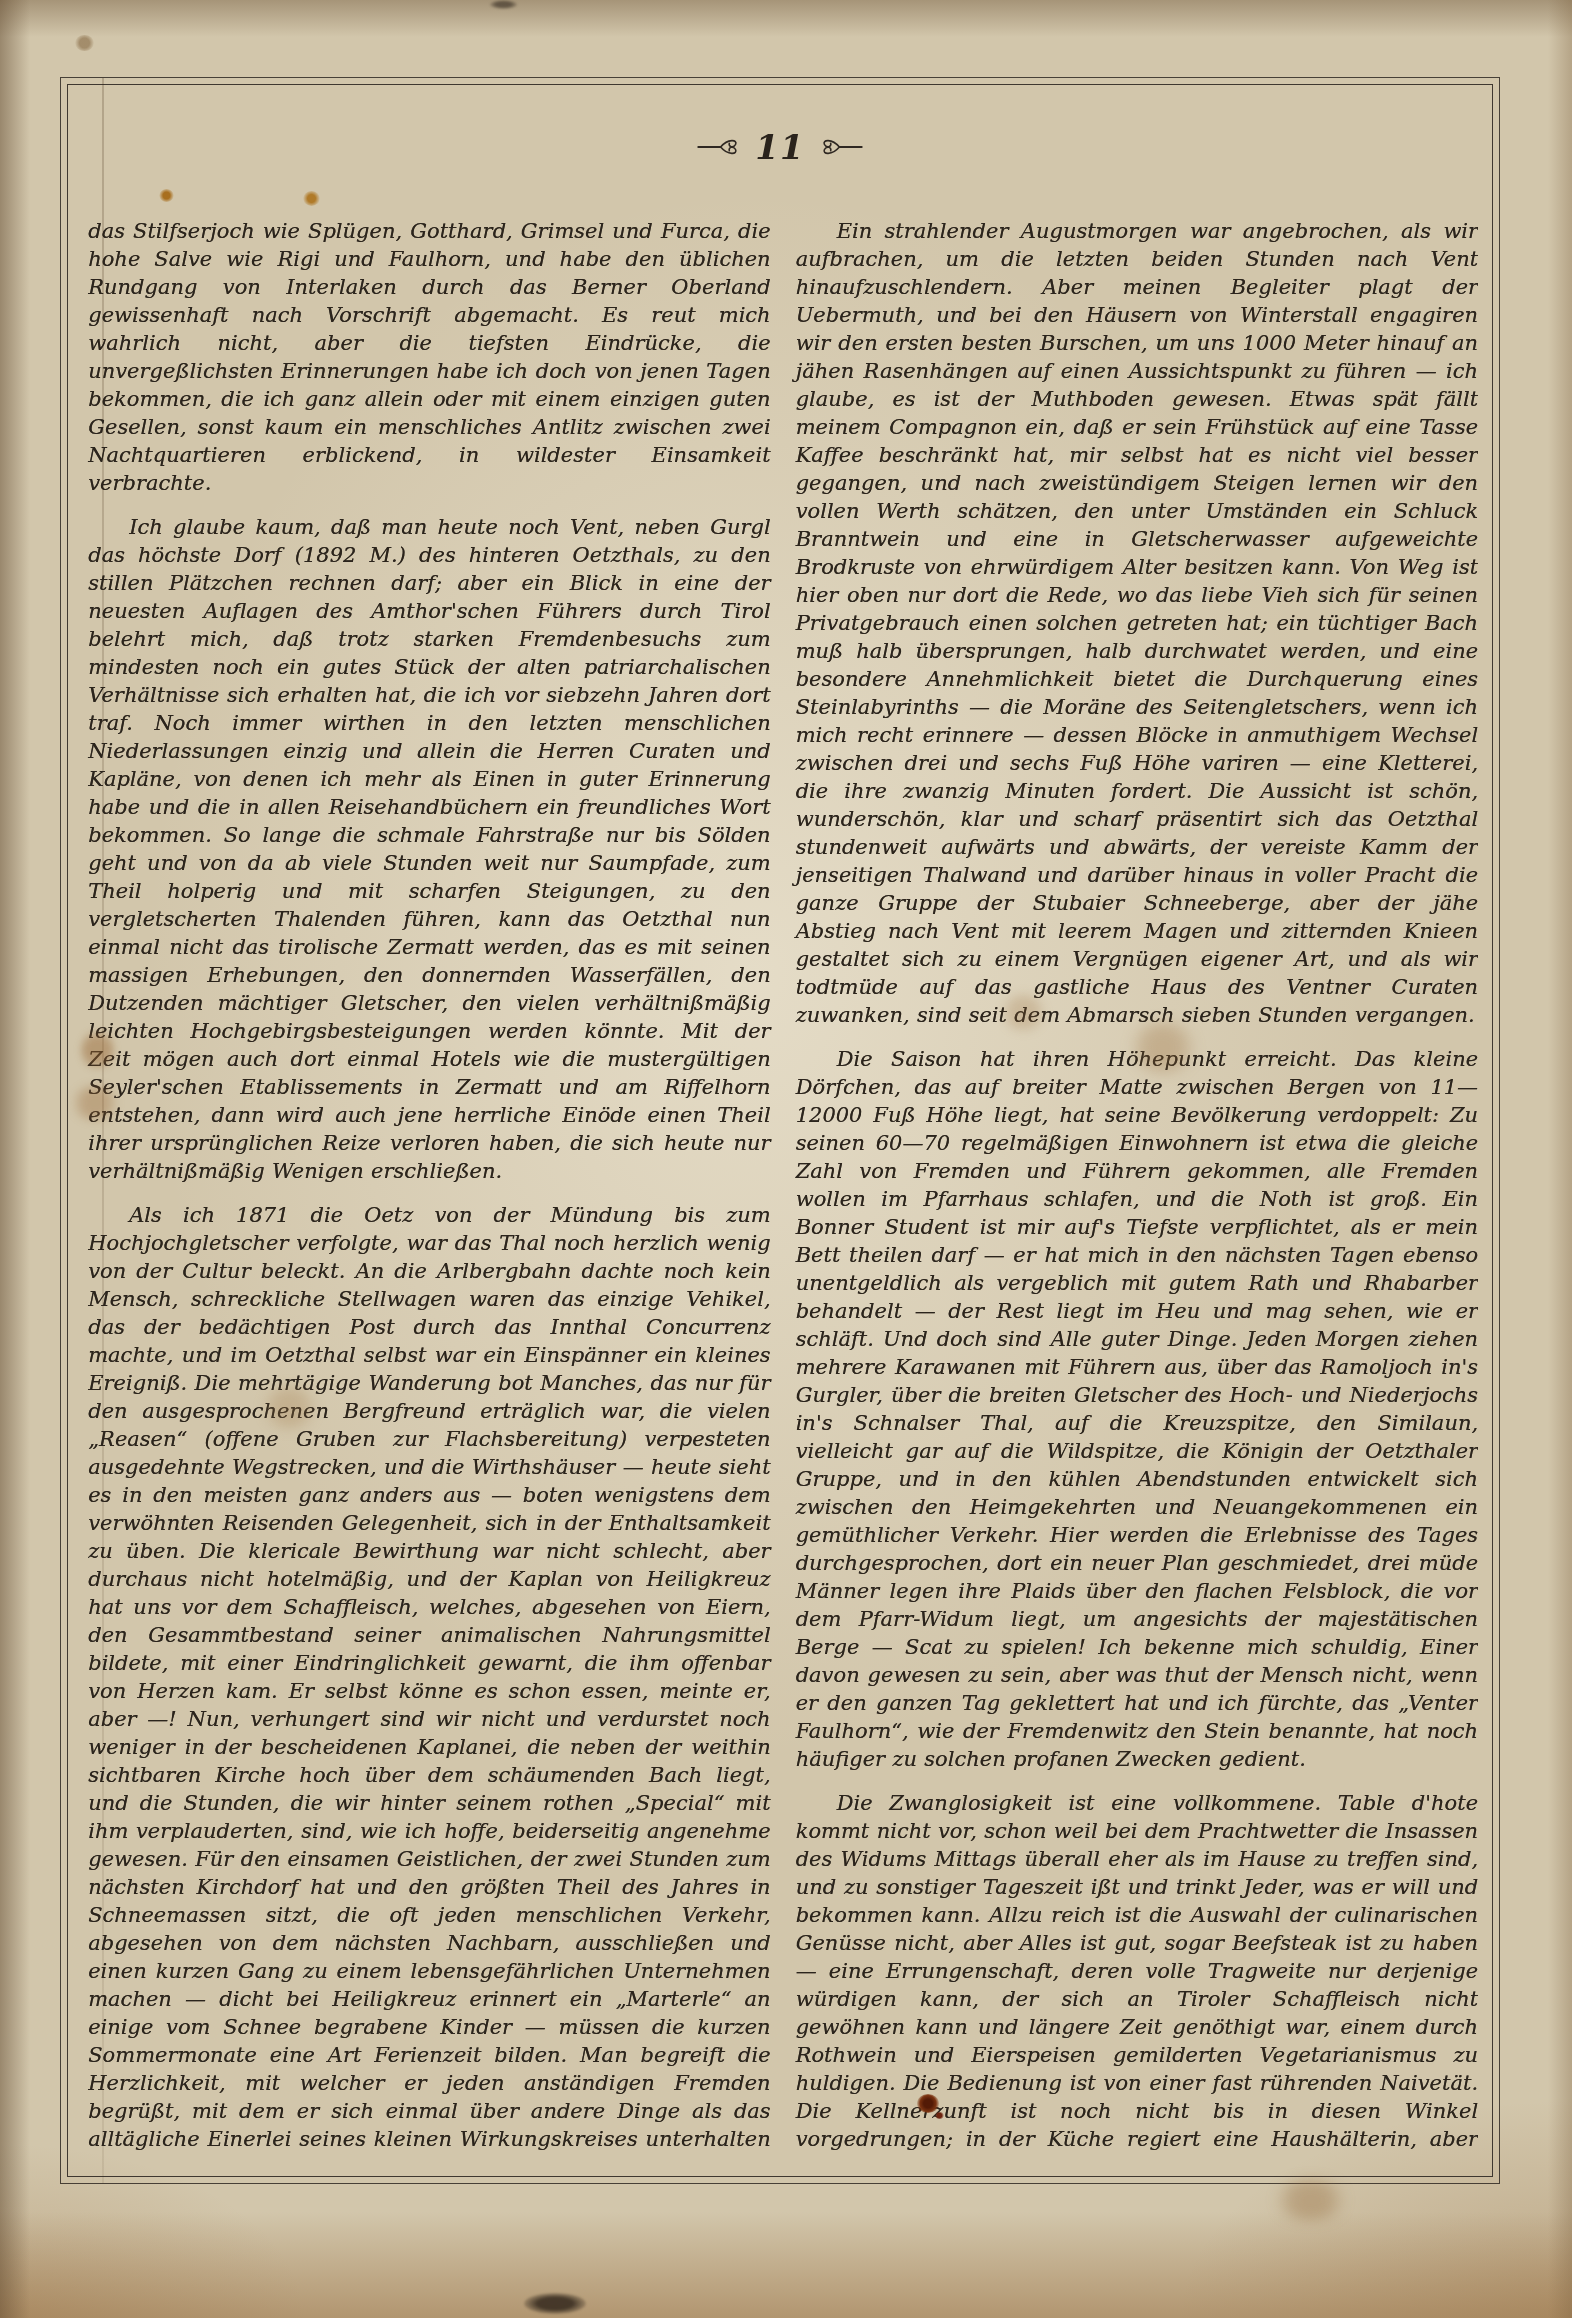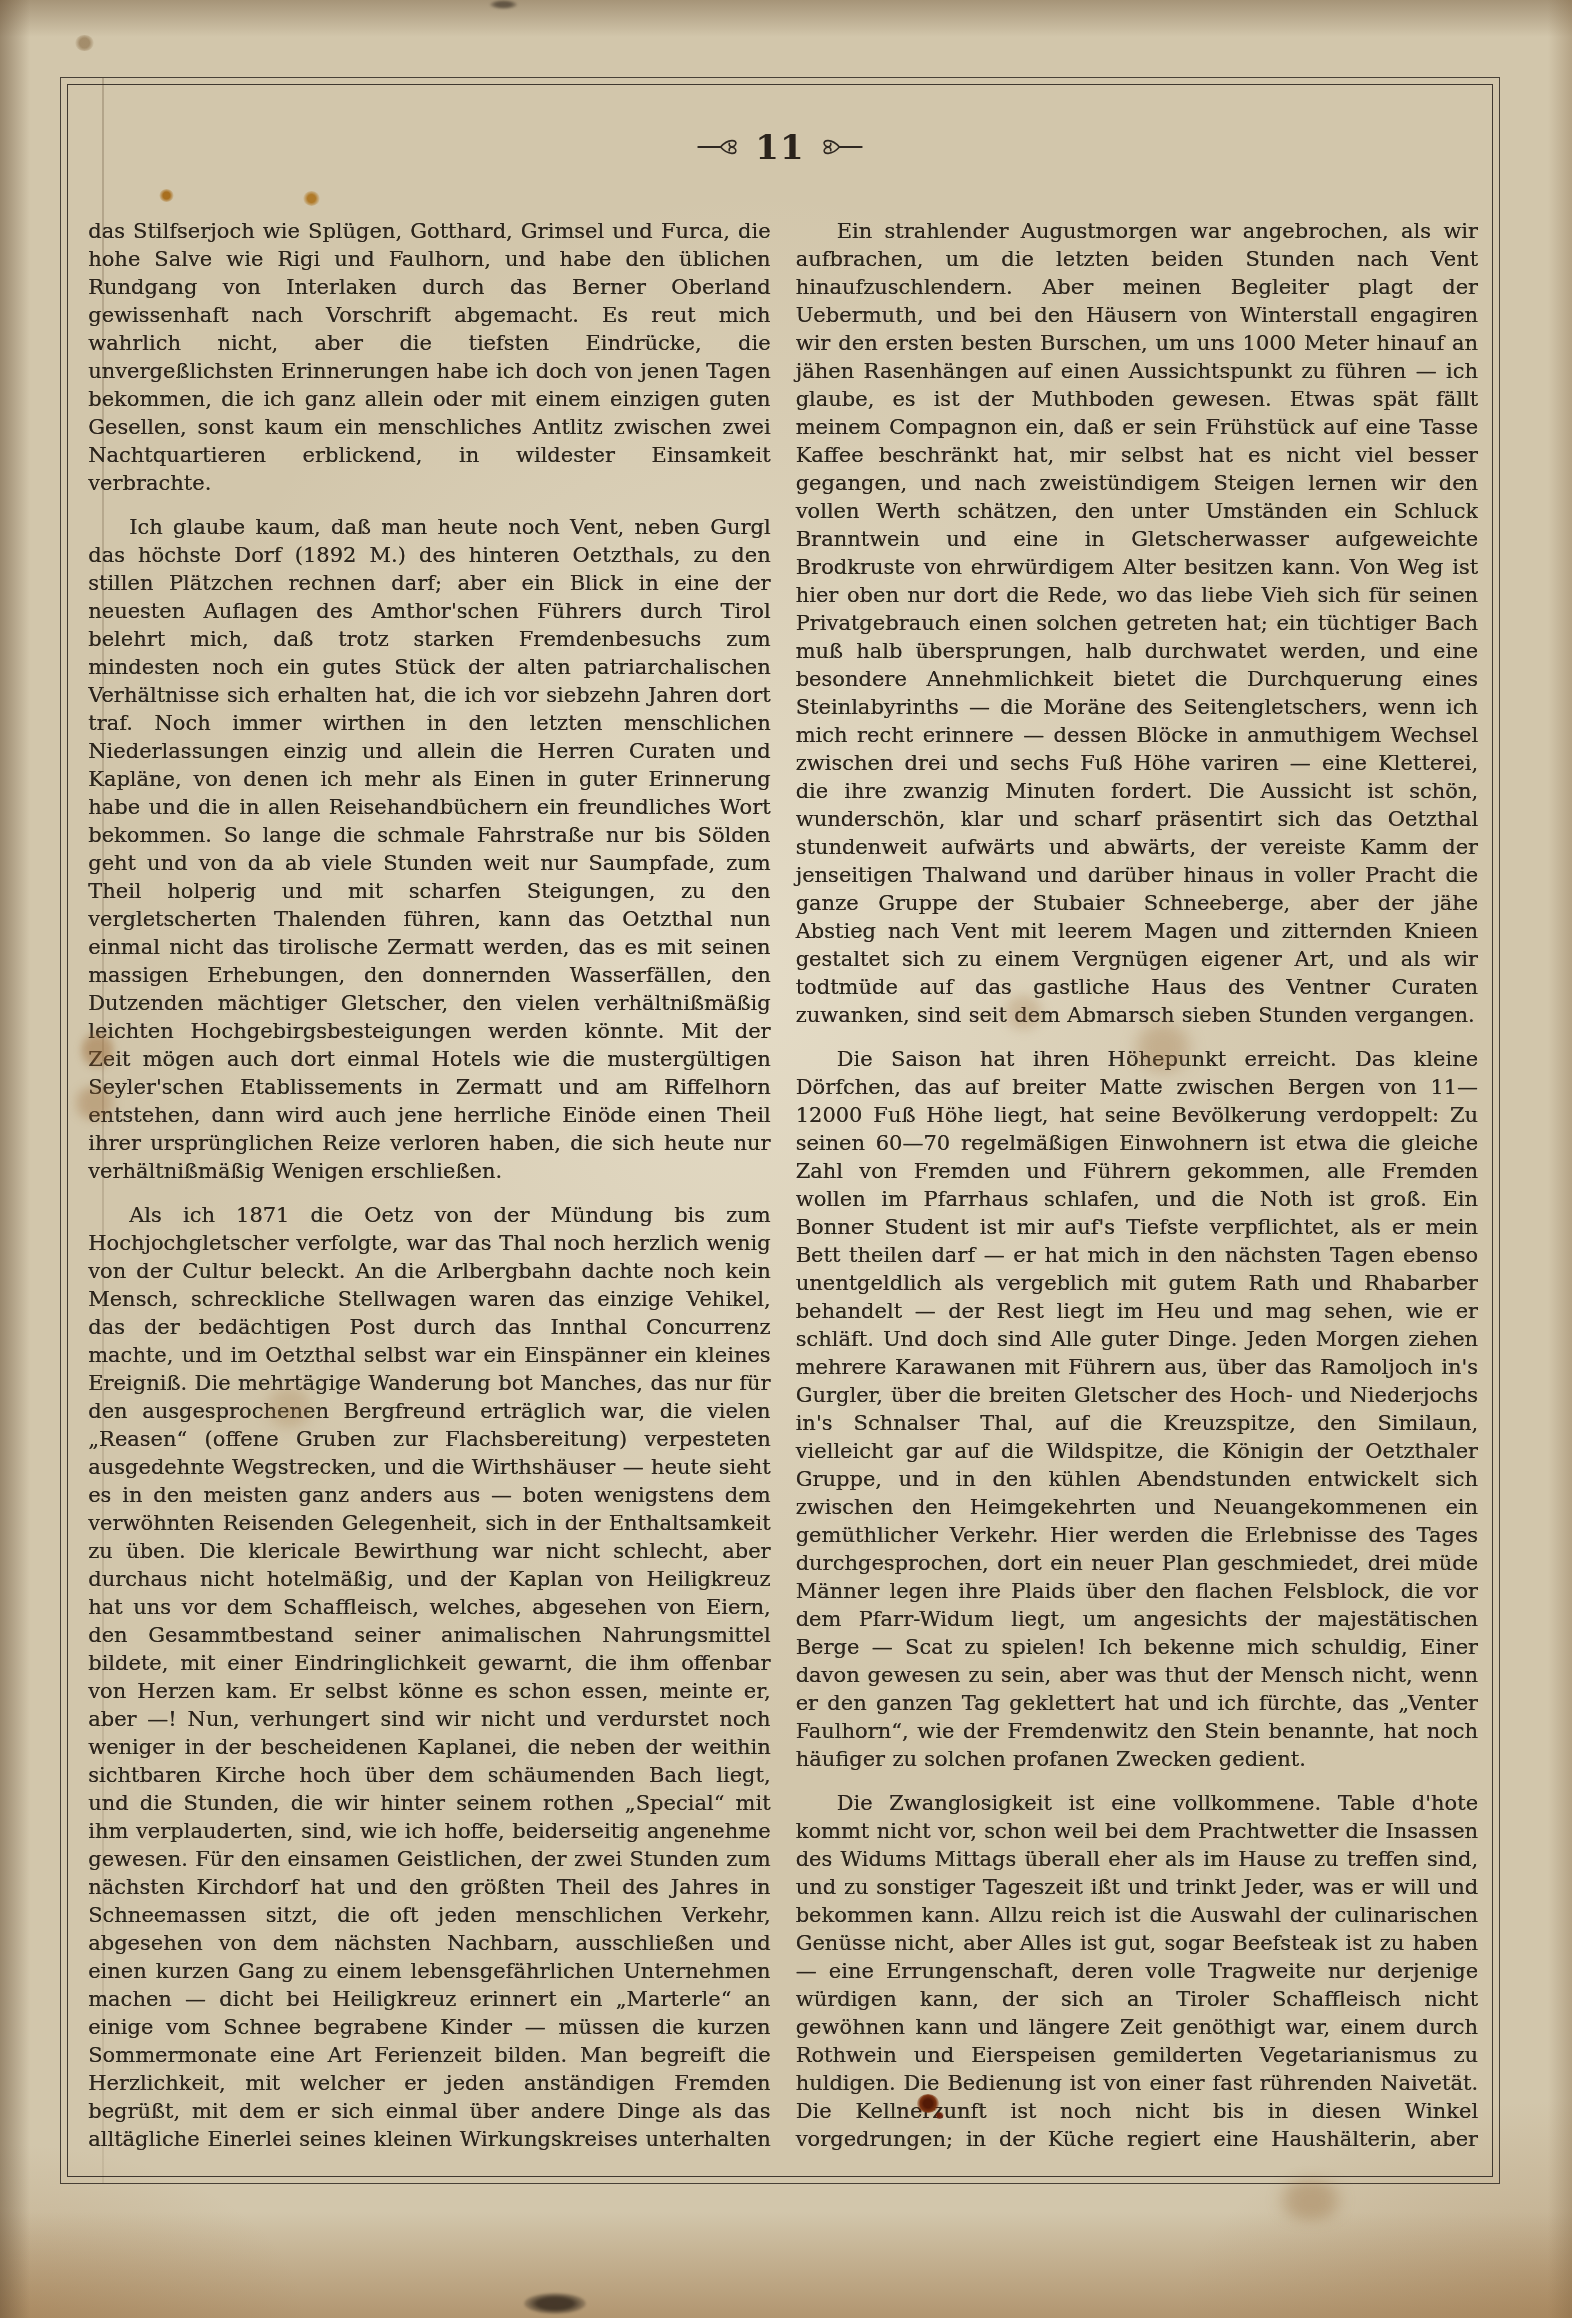--- a/index.html
+++ b/index.html
@@ -27,20 +27,21 @@
   .crease {
     position: absolute; left: 102px; top: 78px; width: 1.9px; height: 2105px;
     background: linear-gradient(rgba(105,85,60,0.30), rgba(105,85,60,0.12));
     pointer-events: none;
   }
   .frame-outer {
     position: absolute; left: 60px; top: 77px;
     width: 1440px; height: 2107px;
     border: 1.9px solid rgba(47,40,34,0.85);
     box-sizing: border-box;
+    font-style: italic;
   }
   .frame-inner {
     position: absolute; left: 6.2px; top: 6.2px; right: 6.2px; bottom: 6.2px;
     border: 1.9px solid rgba(47,40,34,0.9);
   }
   .page-header {
     position: absolute; top: 42px; left: 0; right: 0;
     display: flex; justify-content: center; align-items: center; gap: 12.5px;
   }
   .page-number {

